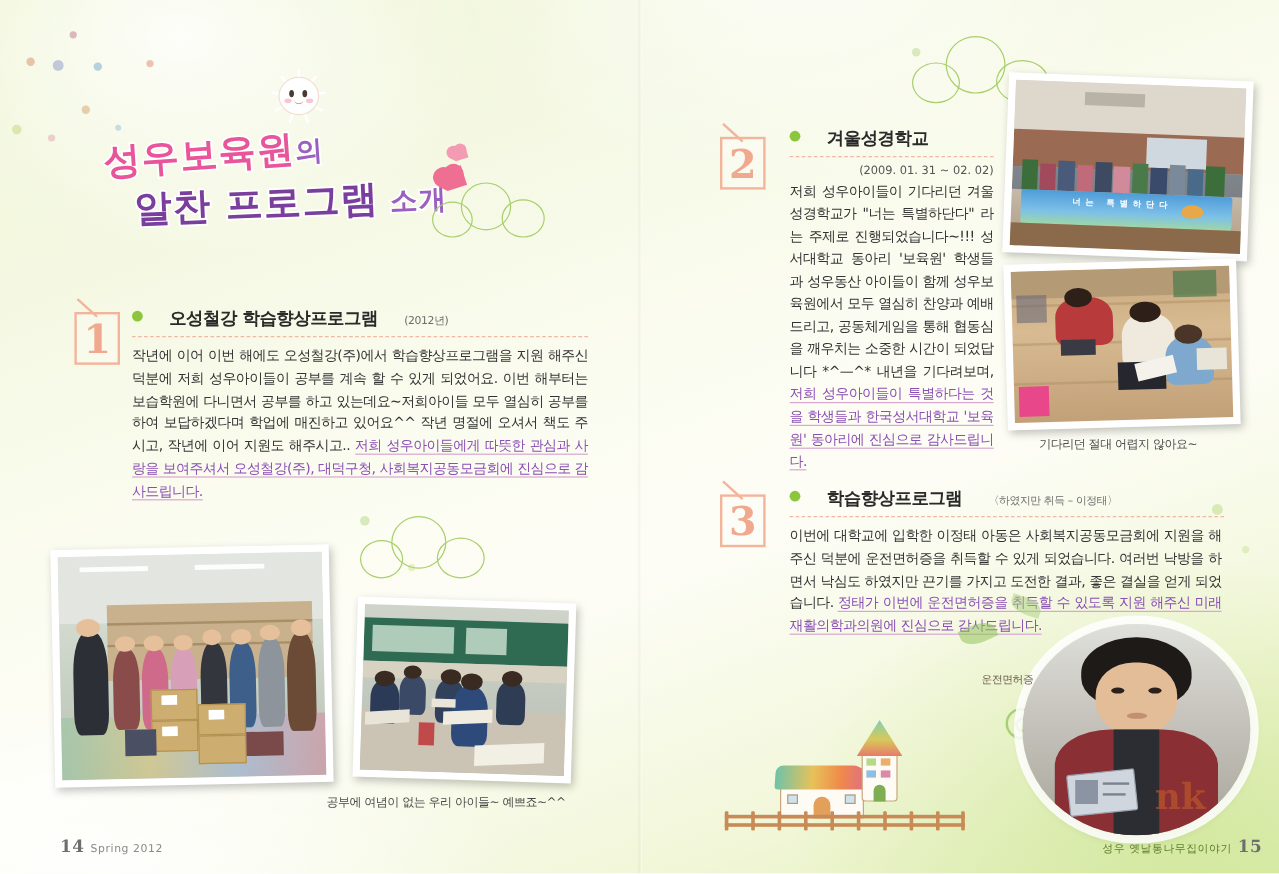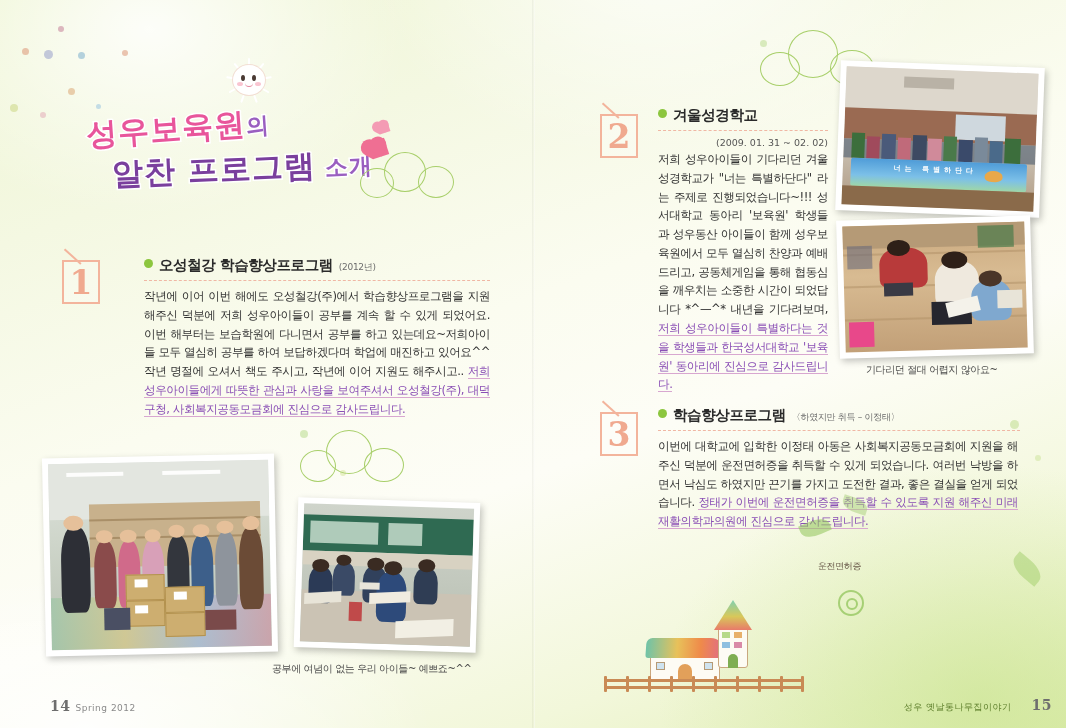--- a/index.html
+++ b/index.html
@@ -76,21 +76,21 @@
   .num-badge {
     position: absolute; width: 38px; height: 44px;
     border: 2px solid #f3b49c; color: #f0a98f;
     font-size: 33px; font-weight: bold; line-height: 42px; text-align: center;
     font-family: "DejaVu Serif", serif; background: rgba(255,255,255,.25);
   }
   .num-badge .tick {
     position: absolute; left: -9px; top: -9px; width: 22px; height: 22px;
     border-top: 2px solid #f3b49c; transform: rotate(42deg);
   }
-  .art-head { display: flex; align-items: baseline; gap: 6px; }
+  .art-head { display: flex; align-items: baseline; gap: 22px; }
   .bullet { width: 9px; height: 9px; border-radius: 50%; background: #8cc63e;
     display: inline-block; position: relative; top: -2px; flex: 0 0 auto; }
   .art-title { font-size: 14.5px; font-weight: bold; color: #2a2a2a; letter-spacing: -.4px; }
   .art-note { font-size: 9px; color: #6d6d6d; letter-spacing: -.3px; }
   .art-rule { height: 0; border-top: 1px dashed #f0b7a4; margin: 5px 0 6px 0; }
   .art-date { font-size: 9.5px; color: #555; text-align: right; margin-bottom: 2px; }
   .art-body { font-size: 11.6px; line-height: 1.62; color: #333; letter-spacing: -.45px;
     text-align: justify; }
   .hl-u { color: #8a4fb5; border-bottom: 1px solid #d8a7d0; }
 
@@ -99,21 +99,21 @@
     box-shadow: 2px 3px 7px rgba(0,0,0,.24); }
   .photo .inner { width: 100%; height: 100%; position: relative; overflow: hidden; background: #cfcfcf; }
   .caption { position: absolute; font-size: 10px; color: #4a4a4a; letter-spacing: -.4px; white-space: nowrap; }
   .person { position: absolute; border-radius: 40% 40% 20% 20%; }
   .head { position: absolute; border-radius: 50%; background: #e6c09a; }
 
   
   .footer { position: absolute; bottom: 14px; font-size: 9px; color: #8a8a8a; letter-spacing: .5px; }
   .folio-num { font-size: 14px; font-weight: bold; color: #6e6e6e; font-family: "DejaVu Serif", serif; }
   .footer.left { left: 14px; display: flex; align-items: baseline; gap: 5px; margin-left: 36px; }
-  .footer.right { right: 14px; display: flex; align-items: baseline; gap: 20px; color: #5c7d2a; }
+  .footer.right { right: 14px; display: flex; align-items: baseline; gap: 5px; color: #5c7d2a; }
 
   
   .house { position: absolute; }
   .fence { position: absolute; height: 16px; }
   .fence .post { position: absolute; width: 3px; height: 16px; background: #c98a55; border-radius: 1px; }
   .fence .rail { position: absolute; left: 0; height: 2.5px; background: #c98a55; width: 100%; }
 
   .oval-photo {
     position: absolute; border-radius: 50%; overflow: hidden;
     box-shadow: 0 0 0 7px rgba(255,255,255,.85), 0 3px 10px rgba(0,0,0,.2);
@@ -192,21 +192,21 @@
     <div style="left:0;top:22px;width:40px;height:34px;"></div>
     <div style="left:28px;top:0;width:50px;height:48px;"></div>
     <div style="left:70px;top:20px;width:44px;height:36px;"></div>
   </div>
 
   <div class="article" style="left:62px;top:256px;width:428px;">
     <div class="num-badge" style="left:0;top:4px;">
       <div class="tick"></div>
       <span>1</span>
     </div>
-    <div style="margin-left:82px;">
+    <div style="margin-left:48px;">
       <div class="art-head">
         <span class="bullet"></span>
         <span class="art-title">오성철강 학습향상프로그램</span>
         <span class="art-note">(2012년)</span>
       </div>
       <div class="art-rule"></div>
       <div class="art-body">
         <span>작년에 이어 이번 해에도 오성철강(주)에서 학습향상프로그램을 지원 해주신 덕분에 저희 성우아이들이 공부를 계속 할 수 있게 되었어요. 이번 해부터는 보습학원에 다니면서 공부를 하고 있는데요~저희아이들 모두 열심히 공부를 하여 보답하겠다며 학업에 매진하고 있어요^^ 작년 명절에 오셔서 책도 주시고, 작년에 이어 지원도 해주시고..</span>
         <span class="hl-u">저희 성우아이들에게 따뜻한 관심과 사랑을 보여주셔서 오성철강(주), 대덕구청, 사회복지공동모금회에 진심으로 감사드립니다.</span>
       </div>
@@ -396,20 +396,35 @@
       <div class="post" style="left:176px;"></div>
         <div class="post" style="left:197px;"></div>
     </div>
     <div class="swirl" style="left:838px;top:590px;width:26px;height:26px;"></div>
     <div class="swirl" style="left:846px;top:598px;width:12px;height:12px;"></div>
     <div class="leaf" style="left:800px;top:520px;width:30px;height:16px;background:#8fc45a;opacity:.55;transform:rotate(-24deg);"></div>
     <div class="leaf" style="left:842px;top:498px;width:26px;height:14px;background:#a8d07a;opacity:.5;transform:rotate(18deg);"></div>
     <div class="leaf" style="left:1010px;top:560px;width:34px;height:18px;background:#9ac95f;opacity:.45;transform:rotate(40deg);"></div>
   </div>
 
+  <div class="oval-photo" style="left:852px;top:520px;width:190px;height:176px;">
+    <div style="position:absolute;inset:0;background:linear-gradient(180deg,#dfe0dc 0%,#c8c6bf 40%,#a8a49a 100%);"></div>
+    <div style="position:absolute;left:26%;top:6%;width:48%;height:34%;background:#1d1a18;border-radius:50% 50% 42% 42%;"></div>
+    <div style="position:absolute;left:32%;top:18%;width:36%;height:34%;background:#e3bd97;border-radius:46%;"></div>
+    <div style="position:absolute;left:39%;top:30%;width:6%;height:3%;background:#2a211c;border-radius:50%;"></div>
+    <div style="position:absolute;left:55%;top:30%;width:6%;height:3%;background:#2a211c;border-radius:50%;"></div>
+    <div style="position:absolute;left:46%;top:42%;width:9%;height:3%;background:#b9836a;border-radius:50%;opacity:.8;"></div>
+    <div style="position:absolute;left:14%;top:50%;width:72%;height:50%;background:#8a2f33;border-radius:34% 34% 0 0;"></div>
+    <div style="position:absolute;left:40%;top:50%;width:20%;height:50%;background:#2c2c33;"></div>
+    <div style="position:absolute;left:20%;top:70%;width:30%;height:20%;background:#cfd6de;border:1px solid #9aa4b0;border-radius:2px;transform:rotate(-6deg);"></div>
+    <div style="position:absolute;left:23%;top:74%;width:10%;height:11%;background:#8a94a2;"></div>
+    <div style="position:absolute;left:35%;top:75%;width:12%;height:2px;background:#7a848f;"></div>
+    <div style="position:absolute;left:35%;top:80%;width:10%;height:2px;background:#7a848f;"></div>
+    <div style="position:absolute;left:58%;top:72%;width:26%;height:26%;color:#c9622a;font-size:30px;font-weight:bold;opacity:.55;font-family:'DejaVu Serif',serif;">nk</div>
+  </div>
 
   <div class="caption" style="left:818px;top:560px;font-size:9px;color:#6a5a4a;">운전면허증</div>
 
   <div class="footer left">
     <span class="folio-num">14</span>
     <span>Spring 2012</span>
   </div>
   <div class="footer right">
     <span>성우 옛날통나무집이야기</span>
     <span class="folio-num">15</span>

